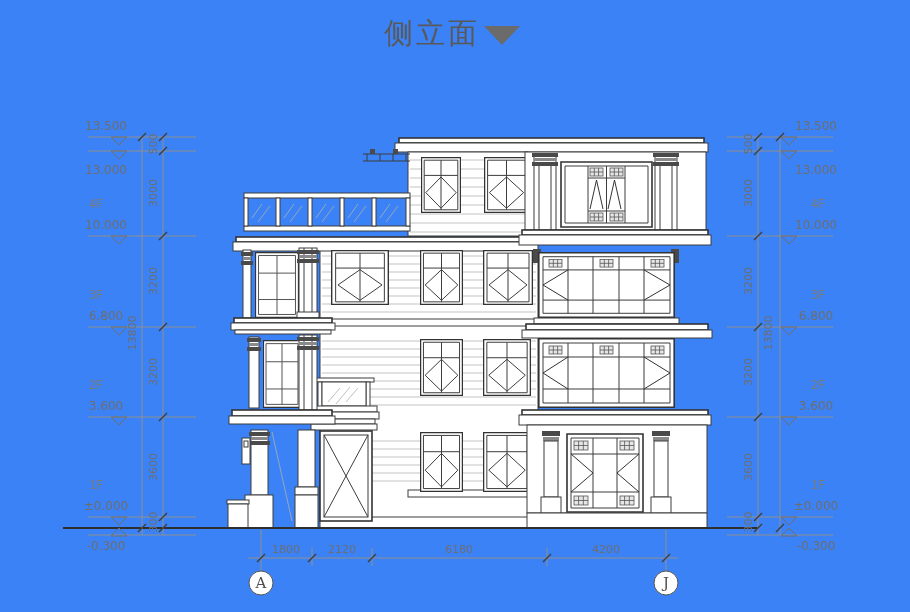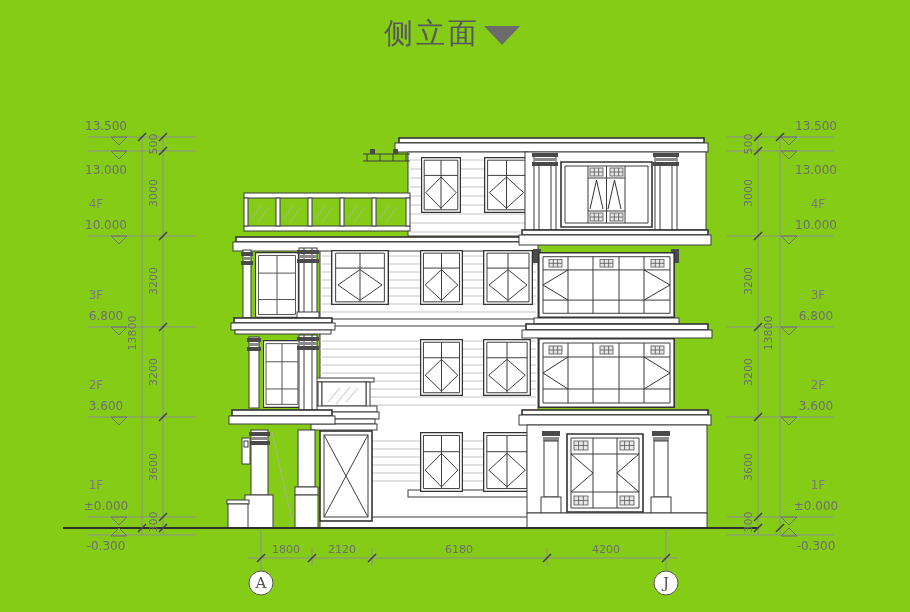--- a/index.html
+++ b/index.html
@@ -1,16 +1,16 @@
 <!DOCTYPE html>
 <html><head>
 <meta charset="utf-8">
 <style>
   html,body{margin:0;padding:0;background:#fff;}
-  .canvas{position:relative;width:910px;height:612px;background:#84cc16;overflow:hidden;
+  .canvas{position:relative;width:910px;height:612px;background:#3b82f6;overflow:hidden;
           font-family:"DejaVu Sans","Liberation Sans",sans-serif;}
   svg{display:block}
   .dim{font-size:11px;fill:#6e6e6e;font-family:"DejaVu Sans",sans-serif;}
   .lvl{font-size:12px;fill:#6e6e6e;font-family:"DejaVu Sans",sans-serif;}
   .flr{font-size:12px;fill:#7a7a7a;font-family:"DejaVu Sans",sans-serif;}
   .gridlbl{font-size:15px;fill:#4f4f4f;font-family:"DejaVu Serif","Liberation Serif",serif;}
   .ttl{font-size:29px;fill:#595959;letter-spacing:3px;font-family:"DejaVu Sans",sans-serif;}
   .ln{stroke:#3d3d3d;stroke-width:1;fill:none;}
   .sid{stroke:#c3c3c3;stroke-width:1;}
   .ext{stroke:#8f8f8f;stroke-width:1;}

